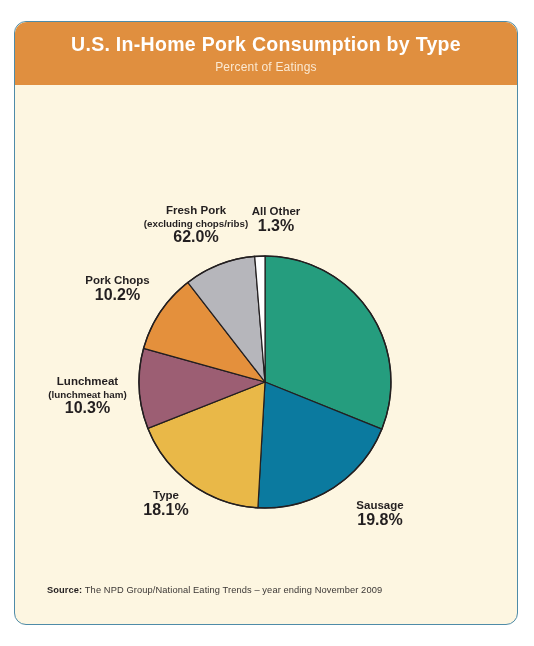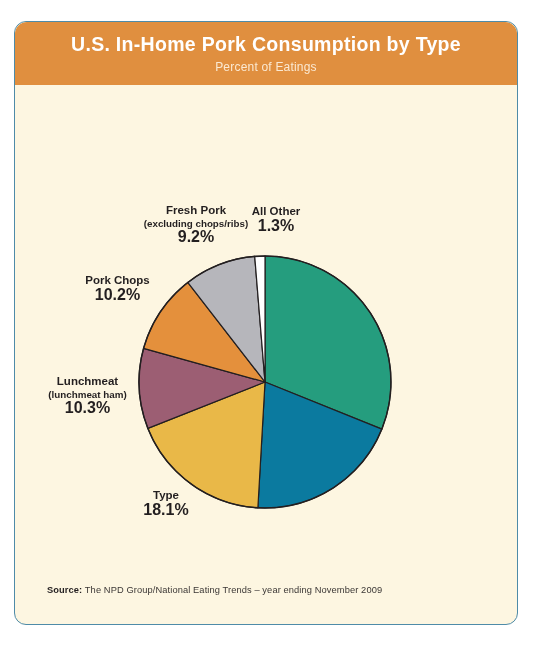--- a/index.html
+++ b/index.html
@@ -131,41 +131,45 @@
           <path d="M 250 297 L 366.86 344.12 A 126 126 0 0 1 242.88 422.80 Z" fill="#0b7a9f" stroke="#231f20" stroke-width="1.2" stroke-linejoin="round"></path>
           <path d="M 250 297 L 242.88 422.80 A 126 126 0 0 1 132.85 343.38 Z" fill="#e9b848" stroke="#231f20" stroke-width="1.2" stroke-linejoin="round"></path>
           <path d="M 250 297 L 132.85 343.38 A 126 126 0 0 1 128.57 263.37 Z" fill="#9c5e73" stroke="#231f20" stroke-width="1.2" stroke-linejoin="round"></path>
           <path d="M 250 297 L 128.57 263.37 A 126 126 0 0 1 172.77 197.44 Z" fill="#e4903c" stroke="#231f20" stroke-width="1.2" stroke-linejoin="round"></path>
           <path d="M 250 297 L 172.77 197.44 A 126 126 0 0 1 239.72 171.42 Z" fill="#b6b6bb" stroke="#231f20" stroke-width="1.2" stroke-linejoin="round"></path>
           <path d="M 250 297 L 239.72 171.42 A 126 126 0 0 1 250.00 171.00 Z" fill="#ffffff" stroke="#231f20" stroke-width="1.2" stroke-linejoin="round"></path>
           <circle cx="250" cy="297" r="126" fill="none" stroke="#231f20" stroke-width="1.4"></circle>
         </svg>
 
 
+      <div class="slice-label" style="left:300px; top:414px; width:130px;">
+        <span>Sausage</span>
+        <span class="pct">19.8%</span>
+      </div>
 
       <div class="slice-label" style="left:96px; top:404px; width:110px;">
         <span>Type</span>
         <span class="pct">18.1%</span>
       </div>
 
       <div class="slice-label" style="left:5px; top:278px; width:135px;margin-top:12px;">
         <span>Lunchmeat</span>
         <span class="sub">(lunchmeat ham)</span>
         <span class="pct">10.3%</span>
       </div>
 
       <div class="slice-label" style="left:40px; top:189px; width:125px;">
         <span>Pork Chops</span>
         <span class="pct">10.2%</span>
       </div>
 
       <div class="slice-label" style="left:106px; top:119px; width:150px;">
         <span>Fresh Pork</span>
         <span class="sub">(excluding chops/ribs)</span>
-        <span class="pct">9.2%</span>
+        <span class="pct">62.0%</span>
       </div>
 
       <div class="slice-label" style="left:206px; top:120px; width:110px;">
         <span>All Other</span>
         <span class="pct">1.3%</span>
       </div>
     </div>
 
     <div class="source">
       <b>Source:</b><span> The NPD Group/National Eating Trends – year ending November 2009</span>

